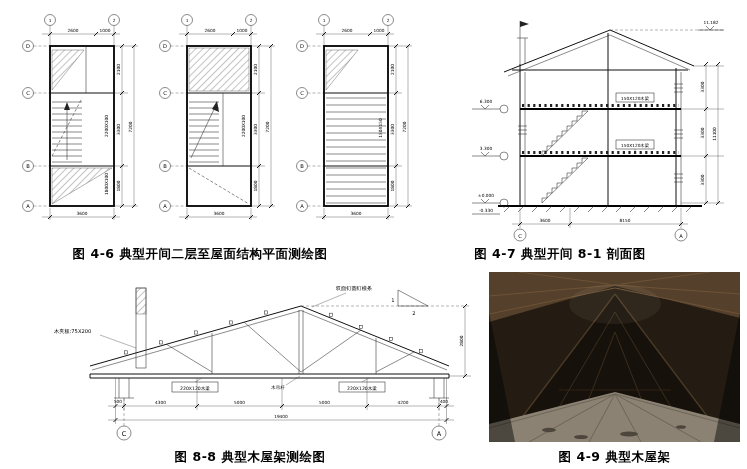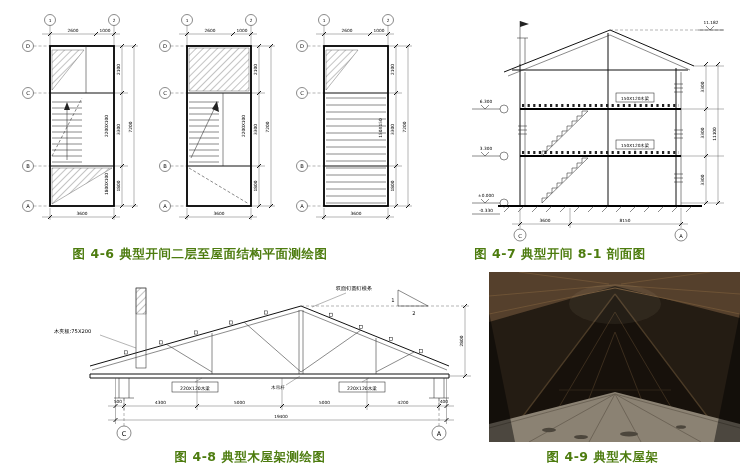--- a/index.html
+++ b/index.html
@@ -1,19 +1,19 @@
 <!DOCTYPE html>
 <html><head>
 <meta charset="utf-8">
 <style>
   *{margin:0;padding:0;box-sizing:border-box}
   html,body{background:#fff}
   body{font-family:"Liberation Sans","DejaVu Sans",sans-serif}
   .page{position:relative;width:747px;height:469px;background:#fff;overflow:hidden}
-  .caption{position:absolute;font-size:12.5px;font-weight:bold;color:#4d7c0f;text-align:center;letter-spacing:.5px;font-family:"DejaVu Sans",sans-serif}
+  .caption{position:absolute;font-size:12.5px;font-weight:bold;color:#000000;text-align:center;letter-spacing:.5px;font-family:"DejaVu Sans",sans-serif}
   svg.draw{position:absolute}
   .ln{stroke:#2a2a2a;stroke-width:.55;fill:none}
   .med{stroke:#111;stroke-width:1;fill:none}
   .thk{stroke:#000;stroke-width:1.8;fill:none}
   .dim{stroke:#444;stroke-width:.4;fill:none}
   .tick{stroke:#000;stroke-width:.9;fill:none}
   .dash{stroke-dasharray:3 2}
   .jd{stroke:#222;stroke-width:2.8;stroke-dasharray:2.2 3.4;fill:none}
   svg text{fill:#000;font-family:"DejaVu Sans",sans-serif}
   .t4{font-size:4.3px}.t45{font-size:4.6px}.t5{font-size:5.2px}.t6{font-size:6.5px}
@@ -249,16 +249,16 @@
     <g fill="#4c463c">
       <ellipse cx="60" cy="158" rx="7" ry="2.2"></ellipse>
       <ellipse cx="140" cy="162" rx="9" ry="2.6"></ellipse>
       <ellipse cx="192" cy="155" rx="5" ry="1.8"></ellipse>
       <ellipse cx="92" cy="165" rx="7" ry="2"></ellipse>
     </g>
     <polygon points="0,40 0,170 26,170" fill="#000" opacity="0.45"></polygon>
     <polygon points="251,40 251,170 225,170" fill="#000" opacity="0.45"></polygon>
   </svg>
 
-  <div class="caption" style="left:95px;top:449px;width:310px">图 4-8  典型木屋架测绘图</div>
-  <div class="caption" style="left:480px;top:449px;width:245px">图 4-9  典型木屋架</div>
+  <div class="caption" style="left:95px;top:449px;width:310px">图 8-8  典型木屋架测绘图</div>
+  <div class="caption" style="left:492px;top:449px;width:245px">图 4-9  典型木屋架</div>
 
 </div>
 
 </body></html>

